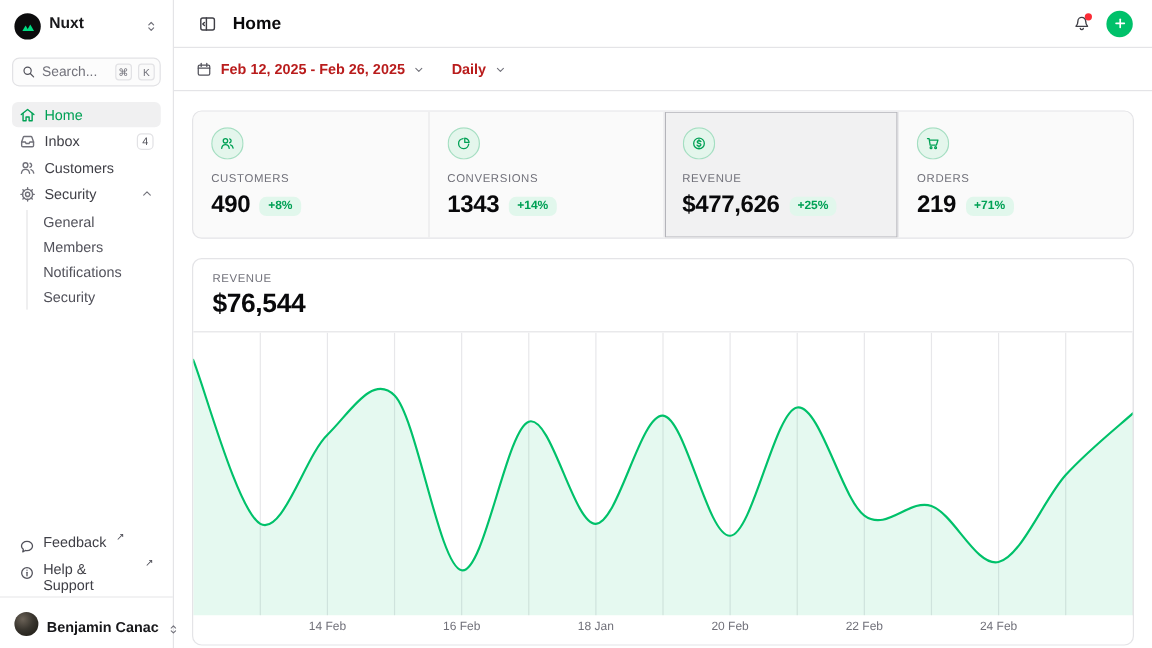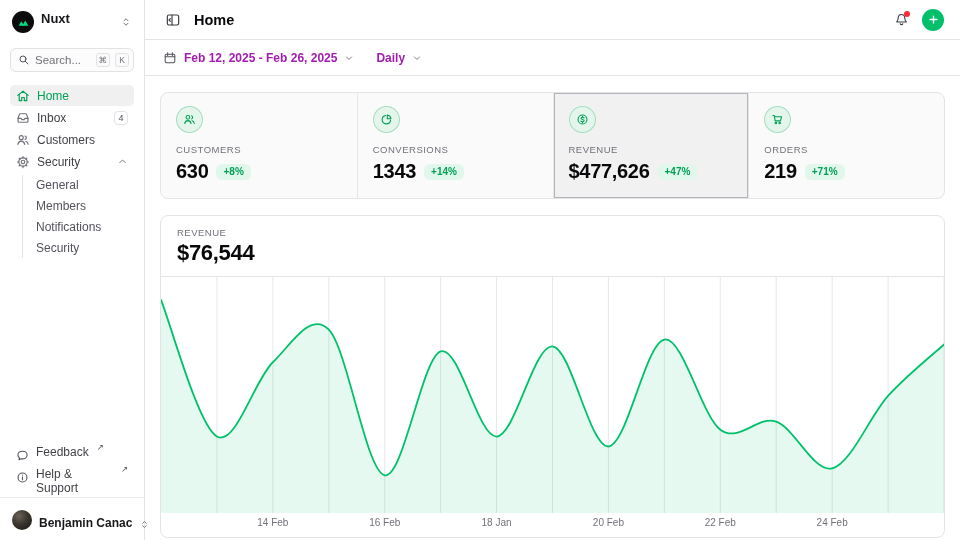--- a/index.html
+++ b/index.html
@@ -45,21 +45,21 @@
 
   
   .main { flex:1; display:flex; flex-direction:column; min-width:0; }
   .topbar { height:40px; border-bottom:1px solid #e4e4e7; display:flex; align-items:center; padding:0 16px; gap:9px; }
   .topbar-title { font-size:14.5px; font-weight:700; color:#09090b; flex:1; }
   .icon-btn { width:24px; height:24px; border-radius:5px; display:flex; align-items:center; justify-content:center; cursor:pointer; position:relative; background:transparent; border:none; }
   .notif-dot { position:absolute; top:3px; right:3px; width:6px; height:6px; border-radius:50%; }
   .plus-btn { width:22px; height:22px; border-radius:50%; border:none; display:flex; align-items:center; justify-content:center; cursor:pointer; }
 
   .toolbar { height:36px; border-bottom:1px solid #e4e4e7; display:flex; align-items:center; padding:0 16px; gap:18px; }
-  .tool-btn { display:flex; align-items:center; gap:7px; font-size:12px; font-weight:600; color:#a21caf;
+  .tool-btn { display:flex; align-items:center; gap:7px; font-size:12px; font-weight:600; color:#b91c1c;
     background:transparent; border:none; cursor:pointer; padding:4px 2px; border-radius:5px; }
 
   .content { flex:1; padding:16px 15px 2px; display:flex; flex-direction:column; gap:16px; }
 
   
   .stats { display:grid; grid-template-columns:repeat(4,1fr); border:1px solid #e4e4e7;
     border-radius:8px; background:#fafafa; overflow:hidden; }
   .stat { padding:13px 15px 15px; cursor:pointer; }
   .stat + .stat { border-left:1px solid #e8e8ea; }
   .stat.selected { background:#f1f1f2; box-shadow:inset 0 0 0 1px #b4b4ba; }
@@ -274,21 +274,21 @@
           <div class="stat-iconwrap">
             <svg width="13" height="13" viewBox="0 0 24 24" fill="none" stroke="#00A155" stroke-width="2" stroke-linecap="round" stroke-linejoin="round">
               <circle cx="9" cy="8" r="3.4"></circle>
                 <path d="M3.2 19.5 C3.8 15.8 6.2 14 9 14 C11.8 14 14.2 15.8 14.8 19.5"></path>
               <path d="M15.5 5.2 A3 3 0 0 1 15.5 11"></path>
                 <path d="M16.8 14.3 C19 14.9 20.4 16.6 20.8 19.2"></path>
             </svg>
           </div>
           <div class="stat-label">CUSTOMERS</div>
           <div class="stat-valrow">
-            <span class="stat-value">630</span>
+            <span class="stat-value">490</span>
             <span class="delta-badge">+8%</span>
           </div>
         </div>
 
         <div class="stat">
           <div class="stat-iconwrap">
             <svg width="13" height="13" viewBox="0 0 24 24" fill="none" stroke="#00A155" stroke-width="2" stroke-linecap="round" stroke-linejoin="round">
               <path d="M19.5 13.2 A7.8 7.8 0 1 1 10.8 4.5"></path>
               <path d="M13.5 3.8 A7.8 7.8 0 0 1 20.2 10.5 H13.5 Z"></path>
             </svg>
@@ -304,21 +304,21 @@
           <div class="stat-iconwrap">
             <svg width="13" height="13" viewBox="0 0 24 24" fill="none" stroke="#00A155" stroke-width="2" stroke-linecap="round">
               <circle cx="12" cy="12" r="8.2"></circle>
               <path d="M15 9.2 C14.4 8.3 13.3 7.9 12 7.9 C10.4 7.9 9.2 8.7 9.2 9.9 C9.2 12.6 15 11.3 15 14 C15 15.3 13.7 16.1 12 16.1 C10.6 16.1 9.5 15.6 9 14.7"></path>
               <path d="M12 6.3 V7.9 M12 16.1 V17.7"></path>
             </svg>
           </div>
           <div class="stat-label">REVENUE</div>
           <div class="stat-valrow">
             <span class="stat-value">$477,626</span>
-            <span class="delta-badge">+47%</span>
+            <span class="delta-badge">+25%</span>
           </div>
         </div>
 
         <div class="stat">
           <div class="stat-iconwrap">
             <svg width="13" height="13" viewBox="0 0 24 24" fill="none" stroke="#00A155" stroke-width="2" stroke-linecap="round" stroke-linejoin="round">
               <path d="M3.5 4.5 H6 L7.6 14.5 H17.3 L19.6 7 H6.4"></path>
               <circle cx="9" cy="18.5" r="1.4"></circle>
                 <circle cx="16" cy="18.5" r="1.4"></circle>
             </svg>

